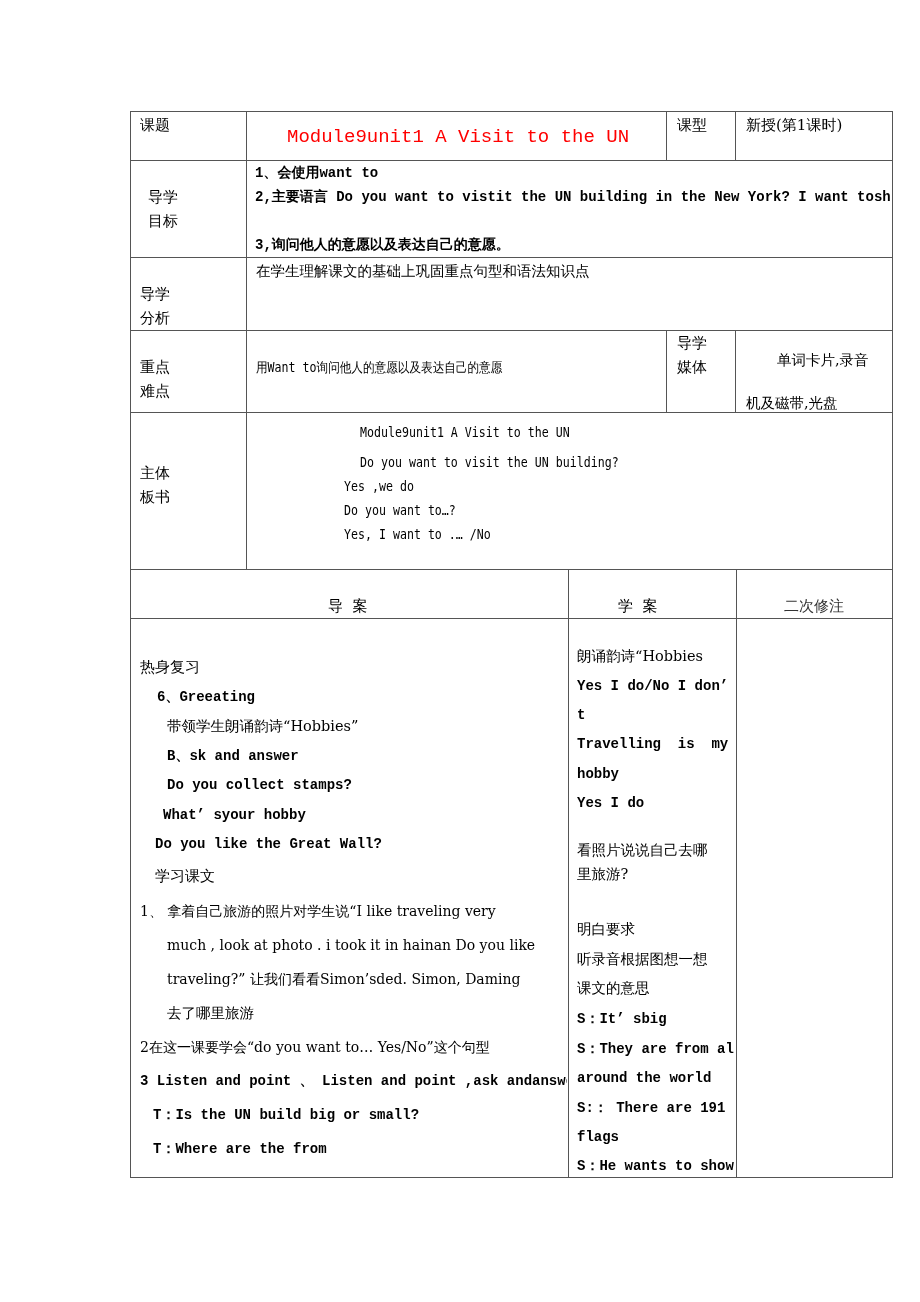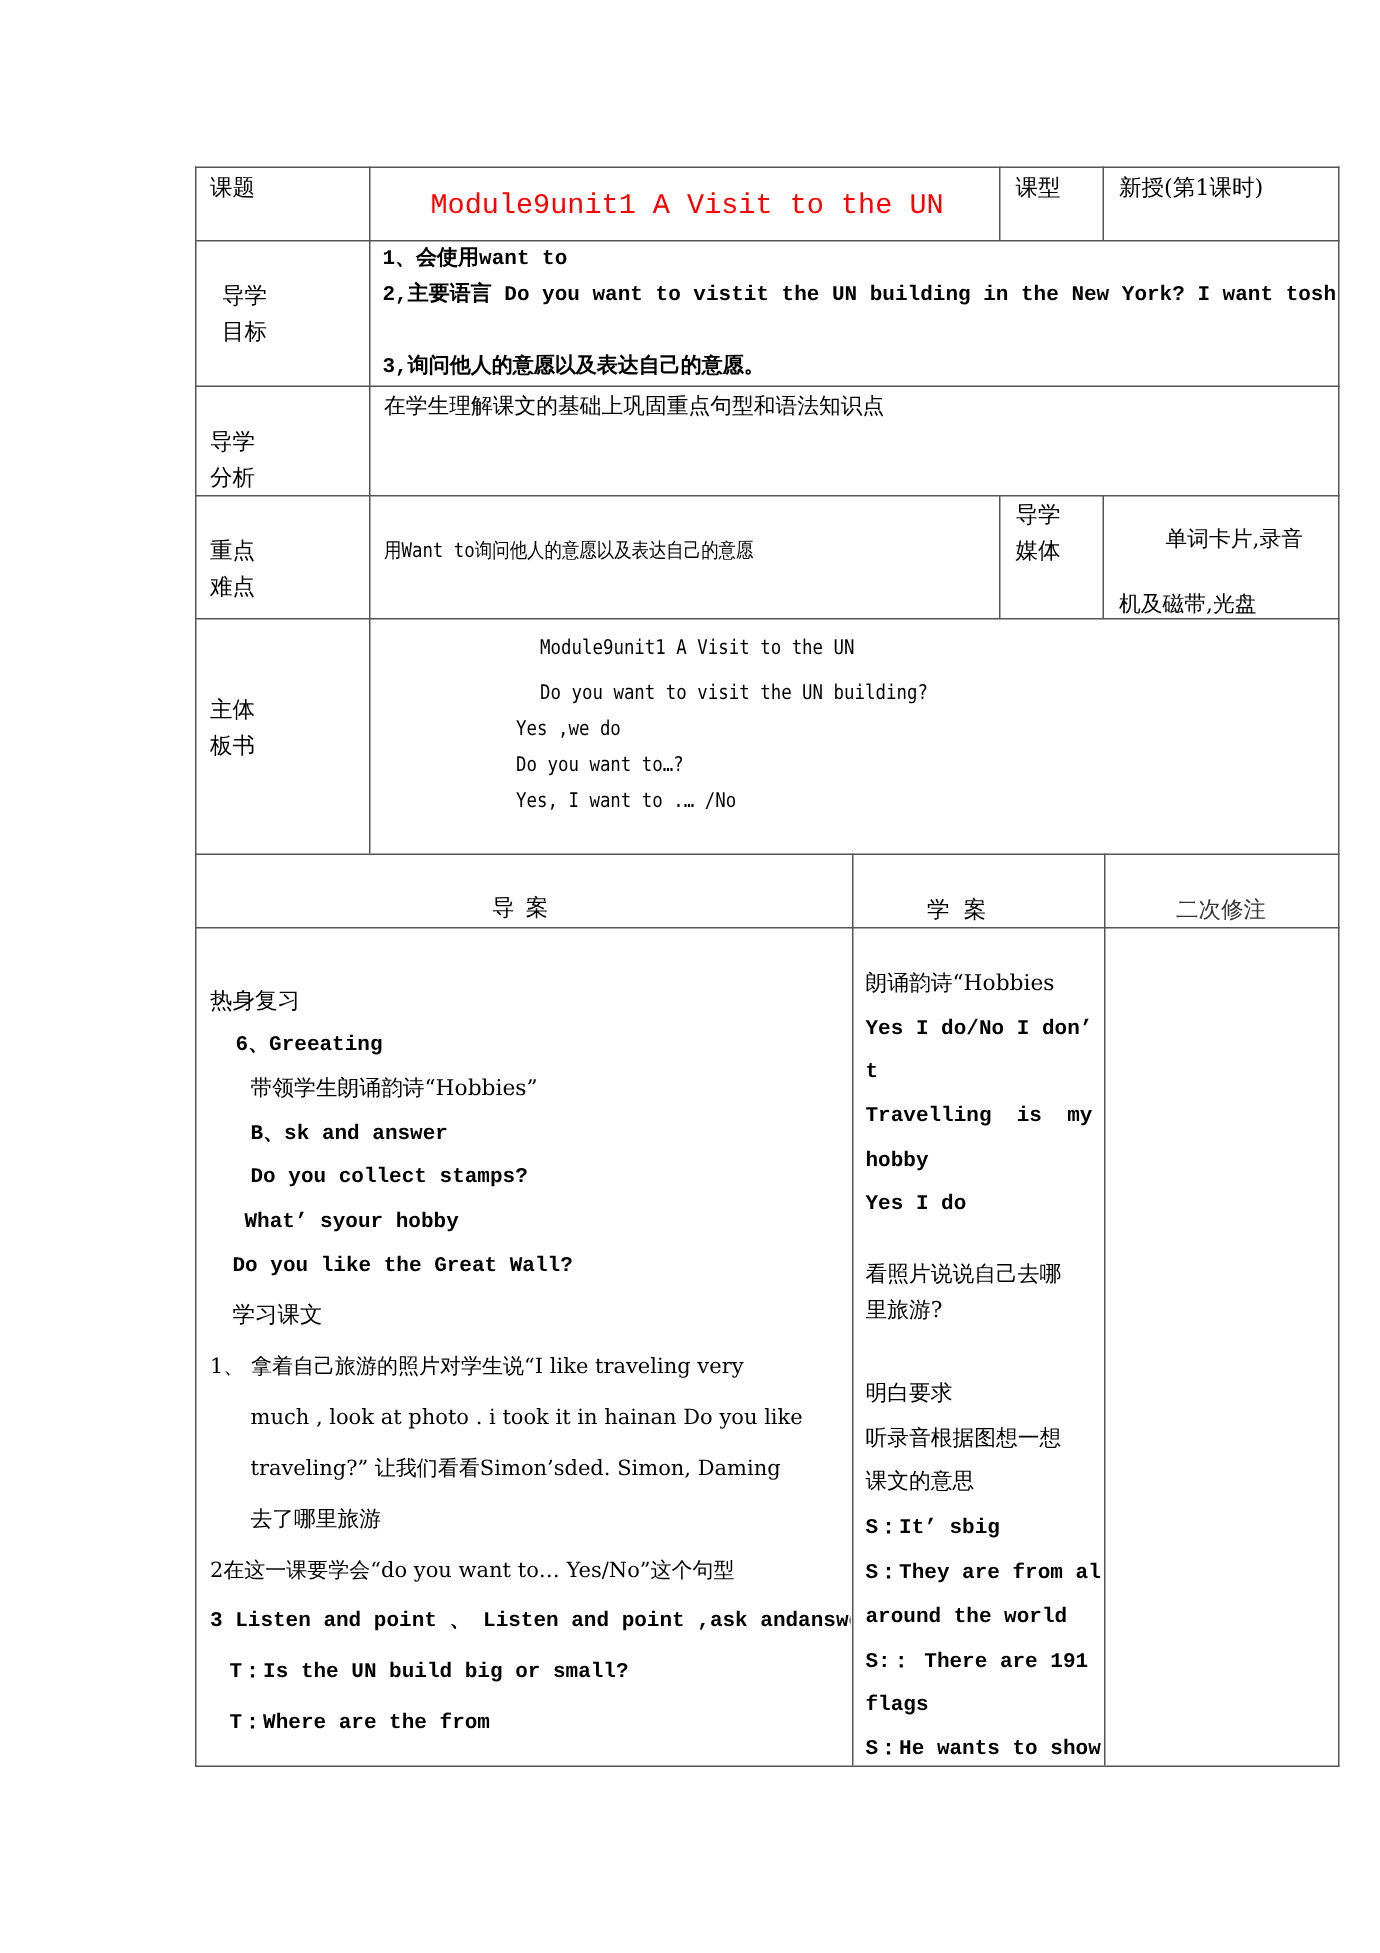--- a/index.html
+++ b/index.html
@@ -67,21 +67,21 @@
   <div class="t" style="left:746px; top:374px;margin-top:19px;">机及磁带,光盘</div>
 
   <div class="t cell-label" style="left:140px; top:463px;">主体</div>
   <div class="t cell-label" style="left:140px; top:487px;">板书</div>
   <div class="t narrow" style="left:360px; top:422px;">Module9unit1  A Visit to the UN</div>
   <div class="t narrow" style="left:360px; top:452px;">Do you want to visit the UN building?</div>
   <div class="t narrow" style="left:344px; top:476px;">Yes ,we do</div>
   <div class="t narrow" style="left:344px; top:500px;">Do you want to…?</div>
   <div class="t narrow" style="left:344px; top:524px;">Yes, I want to .…   /No</div>
 
-  <div class="t cell-label" style="left:328px; top:596px; white-space:pre;font-family:Liberation Serif, serif;">导  案</div>
+  <div class="t cell-label" style="left:328px; top:596px; white-space:pre;">导  案</div>
   <div class="t cell-label" style="left:618px; top:596px; white-space:pre;">学  案</div>
   <div class="t cell-label" style="left:784px; top:596px; color:#333;">二次修注</div>
 
   <div>
     <div class="t cell-label" style="left:140px; top:657px;">热身复习</div>
     <div class="t mono" style="left:157px; top:687px;">6、Greeating</div>
     <div class="t" style="left:167px; top:716px;">带领学生朗诵韵诗“Hobbies”</div>
     <div class="t mono" style="left:167px; top:746px;">B、sk and answer</div>
     <div class="t mono" style="left:167px; top:775px;">Do you collect stamps?</div>
     <div class="t mono" style="left:163px; top:805px;">What’ syour hobby</div>

